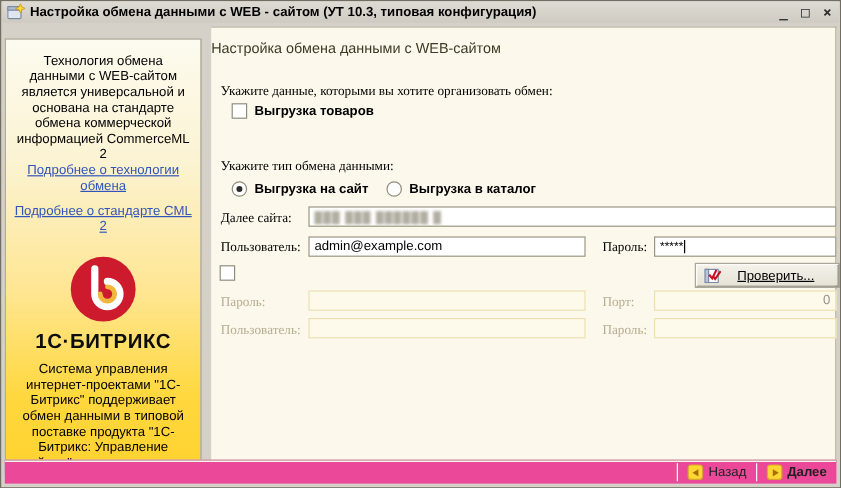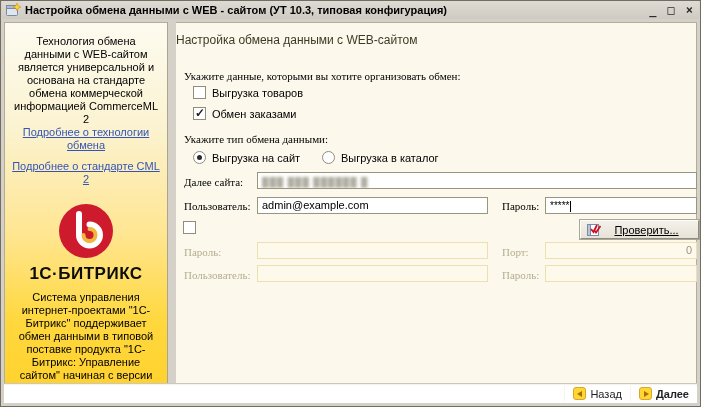--- a/index.html
+++ b/index.html
@@ -20,40 +20,40 @@
     display:flex; align-items:center; padding:0 6px 0 4px;
   }
   .titlebar .ticon { width:15px; height:14px; margin-right:4px; flex:0 0 auto; }
   .titlebar .ttext { font-weight:bold; font-size:11px; white-space:nowrap; overflow:hidden; flex:1; }
   .wcontrols { display:flex; gap:11px; align-items:center; color:#2b2b2b; font-weight:bold; }
   .wbtn { cursor:default; font-size:12px; line-height:12px; font-family:"DejaVu Sans Mono",monospace; }
   
   .inner { position:absolute; left:3px; top:19px; right:3px; bottom:3px; }
   
   .sidebar {
-    position:absolute; left:0; top:2px; width:164px; height:363px;
+    position:absolute; left:0; top:12px; width:164px; height:363px;
     background:linear-gradient(180deg,#fdfbf0 0%,#fbf3d2 28%,#ffe693 58%,#ffd83f 82%,#ffd22e 100%);
     border:1px solid #b3ae9c; border-right:1px solid #a9a592;
     text-align:center; padding:12px 7px 0 7px; line-height:13px; overflow:hidden;
   }
   .sidebar a { color:#3355bb; text-decoration:underline; cursor:pointer; display:inline-block; }
   .sb-link1 { }
   .sb-link2 { margin-top:8px; }
   .logo-wrap { margin-top:16px; }
   .brand { font-size:17px; font-weight:bold; letter-spacing:.5px; color:#0d0d0d; margin-top:4px; }
   .sb-about { margin-top:11px; }
   
   .main {
     position:absolute; left:172px; top:2px; right:0; height:363px;
     background:#fcf8eb; border:1px solid #b3ae9c; border-left:none;
   }
   .h1 { position:absolute; top:10px; left:0; right:0; text-align:left;
         font-weight:normal; font-size:12px; color:#3f3a26; }
   .lab  { position:absolute; left:8px; white-space:nowrap;font-family:Liberation Serif, serif; }
-  .row  { position:absolute; display:flex; align-items:center; gap:6px; }
+  .row  { position:absolute; display:flex; align-items:center; gap:6px;font-weight:bold; }
   
   .cb { width:13px; height:13px; background:#fff; border:1px solid #8f8d7b;
         position:relative; flex:0 0 auto; }
   .cb.on::after { content:"✓"; position:absolute; left:1px; top:-2px; font-size:12px;
                   font-weight:bold; color:#1a1a1a; }
   .radio { width:13px; height:13px; background:#fff; border:1px solid #8f8d7b;
            border-radius:50%; position:relative; flex:0 0 auto; }
   .radio.on::after { content:""; position:absolute; left:3px; top:3px; width:5px; height:5px;
                      border-radius:50%; background:#2b2b2b; }
   
@@ -65,21 +65,21 @@
   .caret { display:inline-block; width:1px; height:11px; background:#000; vertical-align:middle; margin-left:1px; }
   .port-val { position:absolute; right:4px; top:1px; }
   
   .check-btn { position:absolute; left:404px; top:197px; width:119px; height:19px;
                background:linear-gradient(#f4f1ea,#e6e2d6); border:1px solid;
                border-color:#fdfcf8 #8e8b80 #8e8b80 #fdfcf8; outline:1px solid #aaa79a;
                display:flex; align-items:center; cursor:pointer; padding:0 6px; }
   .check-btn .btxt { flex:1; text-align:center;text-decoration:underline; }
   
   .footer { position:absolute; left:0; bottom:0; right:0; height:20px;
-            background:#ffffff; border-top:1px solid #cbc7bb;
+            background:#ec4899; border-top:1px solid #cbc7bb;
             box-shadow:inset 0 1px 0 #f6f3ec;
             display:flex; align-items:center; justify-content:flex-end; padding-right:5px; }
   .fsep { width:1px; height:15px; background:#b4b0a4; border-right:1px solid #f7f4ee; margin:0 5px; }
   .fbtn { display:flex; align-items:center; gap:4px; cursor:pointer; padding:1px 3px; color:#1f1f1f; }
   .fbtn.next { font-weight:bold; }
   .arrow-ico { width:13px; height:13px; background:#ffd633; border:1px solid #d9a62c;
                border-radius:3px; position:relative; flex:0 0 auto; }
   .arrow-ico::after { content:""; position:absolute; top:3px; width:0; height:0;
                       border-top:3.5px solid transparent; border-bottom:3.5px solid transparent; }
   .arrow-ico.left::after  { left:3px; border-right:5px solid #a96e0a; }
@@ -124,24 +124,20 @@
 
   <div class="main">
     <div class="h1">Настройка обмена данными с WEB-сайтом</div>
 
     <div class="lab" style="top:47px">Укажите данные, которыми вы хотите организовать обмен:</div>
 
     <div class="row" style="left:17px; top:63px">
       <span class="cb"></span>
       <span>Выгрузка товаров</span>
     </div>
-    <div class="row" style="left:17px; top:84px">
-      <span class="cb on"></span>
-      <span>Обмен заказами</span>
-    </div>
 
     <div class="lab" style="top:110px">Укажите тип обмена данными:</div>
 
     <div class="row" style="left:17px; top:128px">
       <span class="radio on"></span>
       <span>Выгрузка на сайт</span>
     </div>
     <div class="row" style="left:146px; top:128px">
       <span class="radio"></span>
       <span>Выгрузка в каталог</span>

